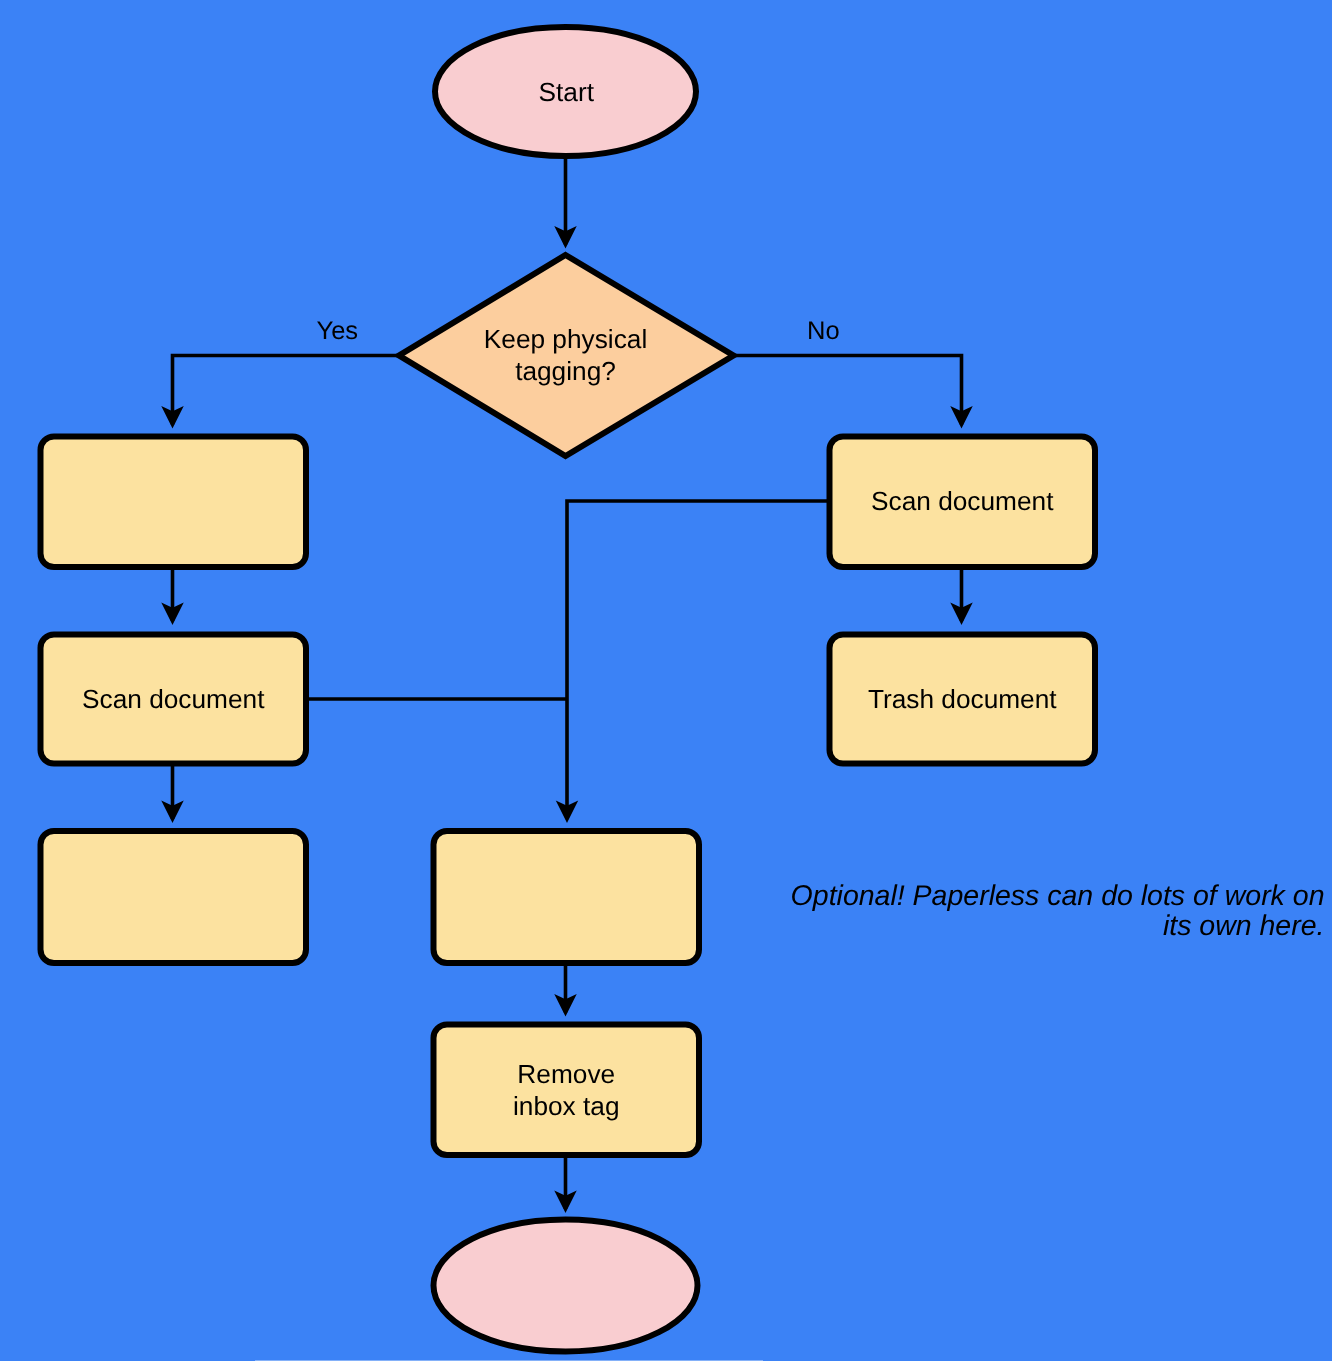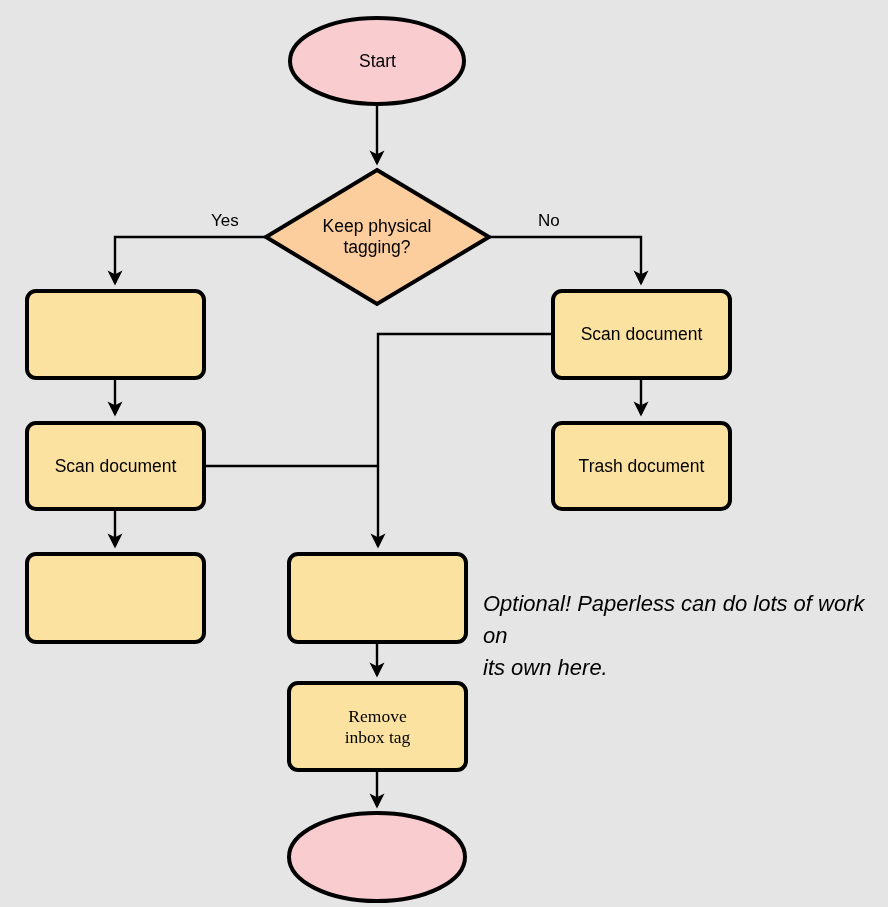--- a/index.html
+++ b/index.html
@@ -11,21 +11,21 @@
   body {
     width: 888px;
     height: 907px;
     font-family: "Liberation Sans", sans-serif;
     overflow: hidden;
   }
   #flow-root {
     position: relative;
     width: 888px;
     height: 907px;
-    background: #e5e5e5;
+    background: #3b82f6;
   }
   #flow-svg {
     position: absolute;
     left: 0;
     top: 0;
     width: 888px;
     height: 907px;
   }
   .node-label {
     position: absolute;
@@ -47,23 +47,24 @@
     font-family: "Liberation Sans", sans-serif;
     font-size: 17px;
     line-height: 20px;
     white-space: nowrap;
   }
   .note-text {
     position: absolute;
     color: #000000;
     font-family: "Liberation Sans", sans-serif;
     font-style: italic;
-    font-size: 22px;
-    line-height: 32px;
+    font-size: 19px;
+    line-height: 20px;
     white-space: pre-line;
+    text-align: right;
   }
 </style>
 </head>
 <body>
 
 <div id="flow-root">
 
   <svg id="flow-svg" viewBox="0 0 888 907" xmlns="http://www.w3.org/2000/svg">
     <defs>
       <marker id="arrow" viewBox="0 0 12 12" refX="9.2" refY="6" markerWidth="7.2" markerHeight="7.2" orient="auto-start-reverse">
@@ -122,21 +123,21 @@
 
 
   <div class="node-label" style="left:27px; top:423px; width:177px; height:86px;">Scan document</div>
 
 
   <div class="node-label" style="left:553px; top:291px; width:177px; height:87px;">Scan document</div>
 
   <div class="node-label" style="left:553px; top:423px; width:177px; height:86px;">Trash document</div>
 
 
-  <div class="node-label" style="left:289px; top:683px; width:177px; height:87px;font-family:Liberation Serif, serif;">Remove
+  <div class="node-label" style="left:289px; top:683px; width:177px; height:87px;">Remove
 inbox tag</div>
 
 
   <div class="edge-label" style="left:211px; top:211px;">Yes</div>
 
   <div class="edge-label" style="left:510px; top:211px;margin-left:28px;">No</div>
 
   <div class="note-text" style="left:483px; top:588px; width:400px;">Optional! Paperless can do lots of work on
 its own here.</div>
 

